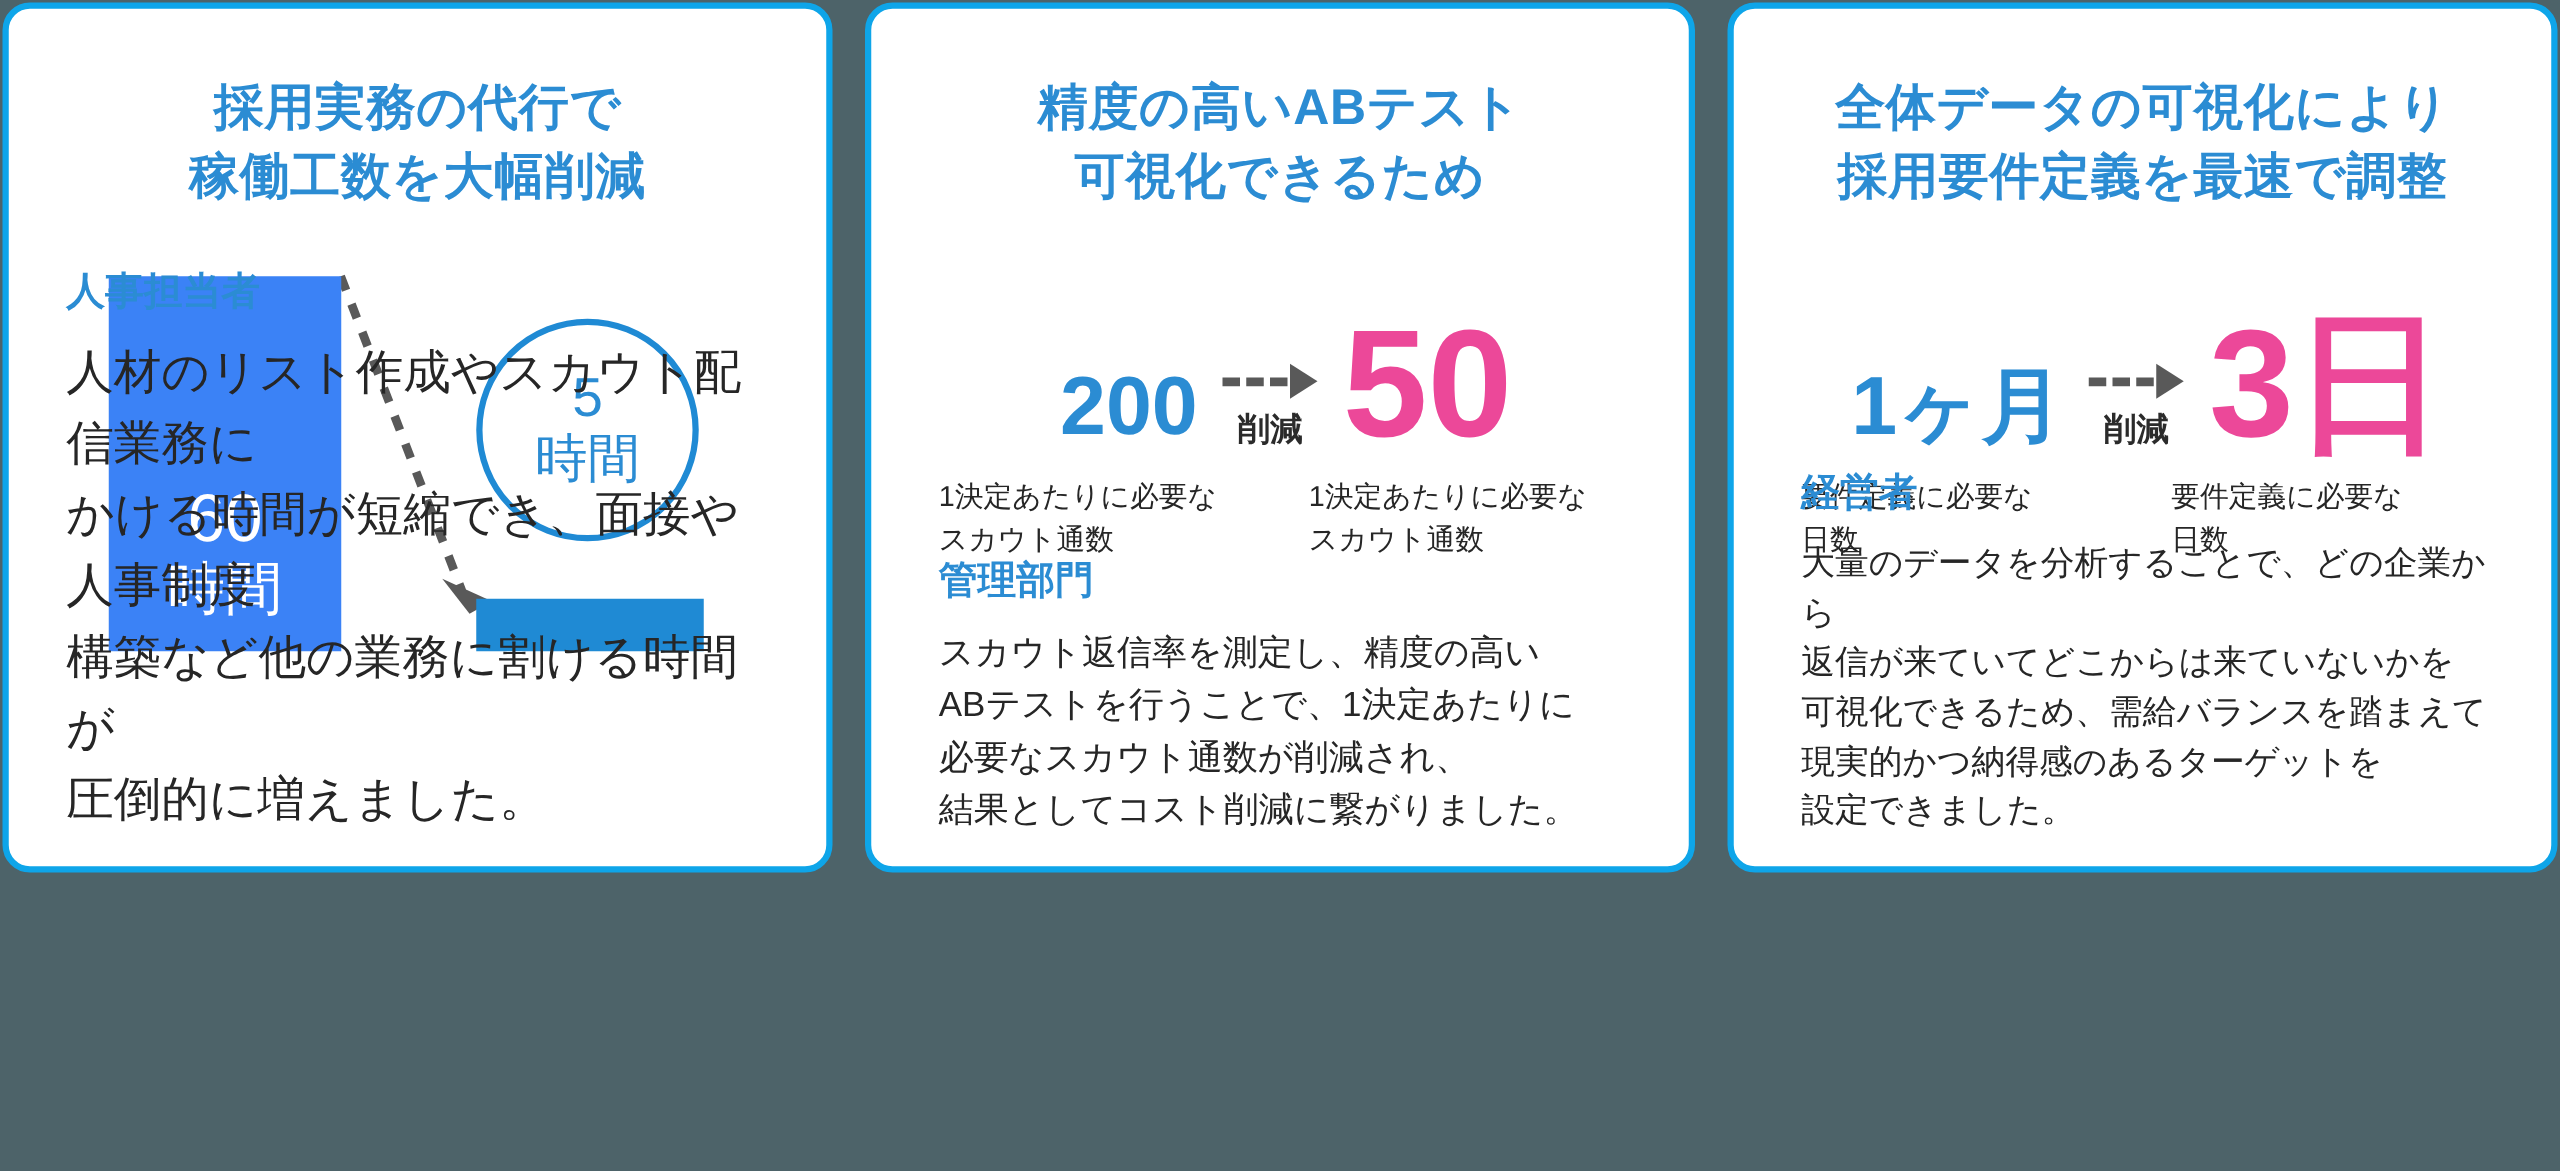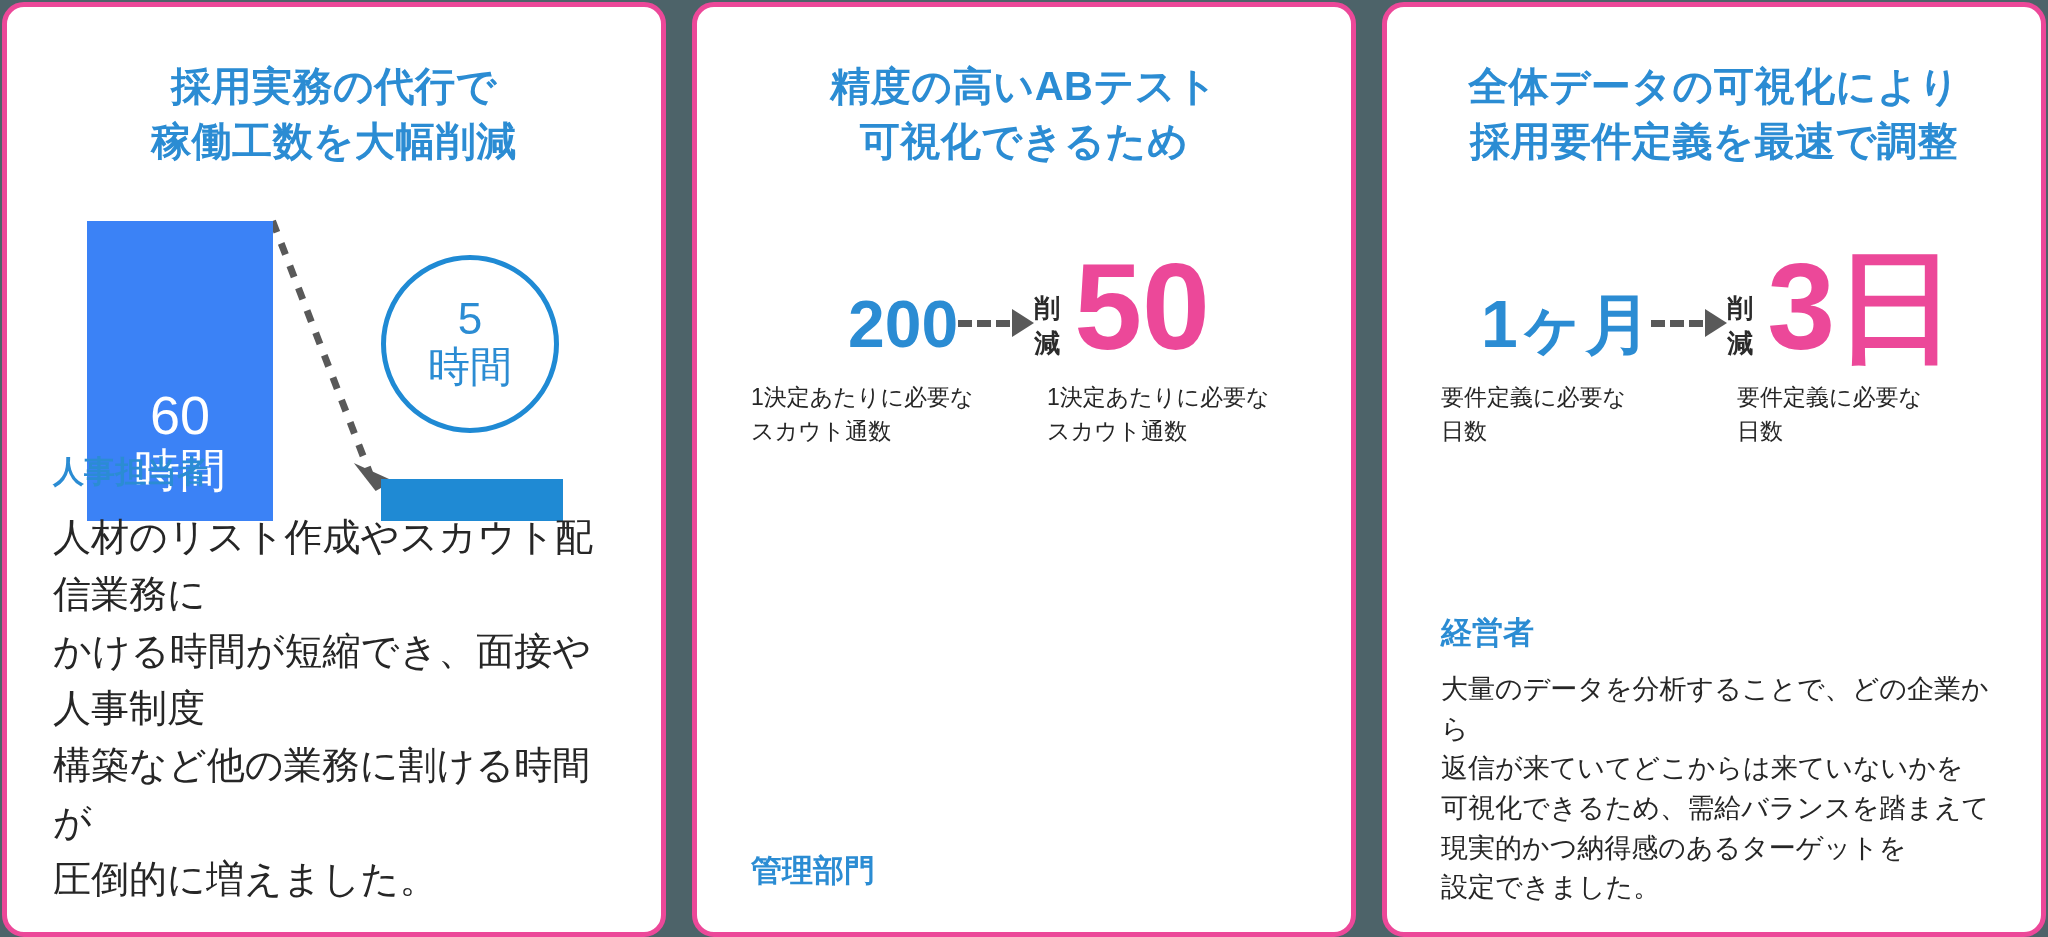--- a/index.html
+++ b/index.html
@@ -14,26 +14,26 @@
     width:2048px;height:937px;
     display:flex;
     gap:26px;
     padding:0 2px;
     box-sizing:border-box;
   }
   .card{
     position:relative;
     flex:1 1 0;
     background:#ffffff;
-    border:5px solid #ec4899;
+    border:5px solid #0ea5e9;
     border-radius:22px;
     box-sizing:border-box;
     overflow:hidden;
     margin-top:2px;
-    height:935px;
+    height:696px;
   }
 
   
   .card-title{
     color:#2b8cd3;
     font-weight:bold;
     font-size:40px;
     line-height:1.38;
     text-align:center;
     margin:52px 0 0 0;
@@ -97,21 +97,21 @@
     padding-left:10px;
   }
   .stat-from{
     color:#2b8cd3;
     font-weight:bold;
     font-size:66px;
     line-height:1;
     padding-bottom:6px;
   }
   .arrow-wrap{
-    display:flex;flex-direction:row;
+    display:flex;flex-direction:column;
     align-items:center;
     width:116px;
     padding-bottom:2px;
   }
   .arrow-glyph{
     display:flex;align-items:center;
     height:30px;
   }
   .arrow-dashes{
     width:52px;height:0;
@@ -229,20 +229,24 @@
       <div class="cap-row">
         <span class="cap left">1決定あたりに必要な
 スカウト通数</span>
         <span class="cap right">1決定あたりに必要な
 スカウト通数</span>
       </div>
     </div>
 
     <div class="foot">
       <div class="foot-role">管理部門</div>
+      <div class="foot-body">スカウト返信率を測定し、精度の高い
+ABテストを行うことで、1決定あたりに
+必要なスカウト通数が削減され、
+結果としてコスト削減に繋がりました。</div>
     </div>
   </section>
 
   <section class="card c3">
     <h2 class="card-title">全体データの可視化により
 採用要件定義を最速で調整</h2>
 
     <div class="stat">
       <div class="stat-row">
         <span class="stat-from">1ヶ月</span>

